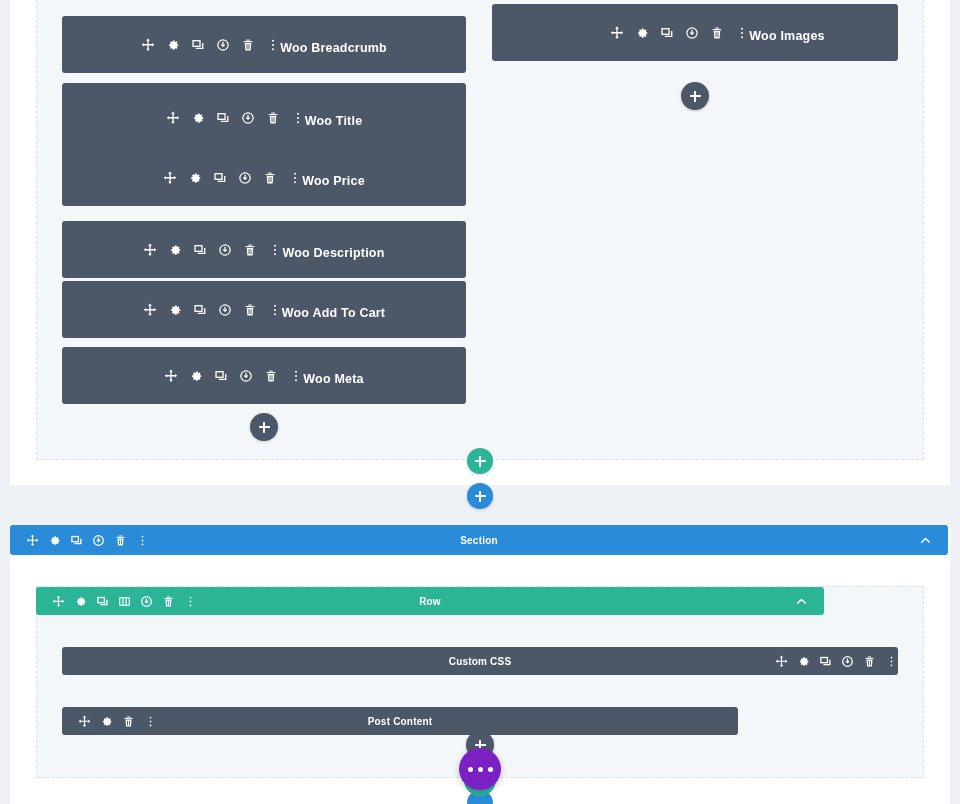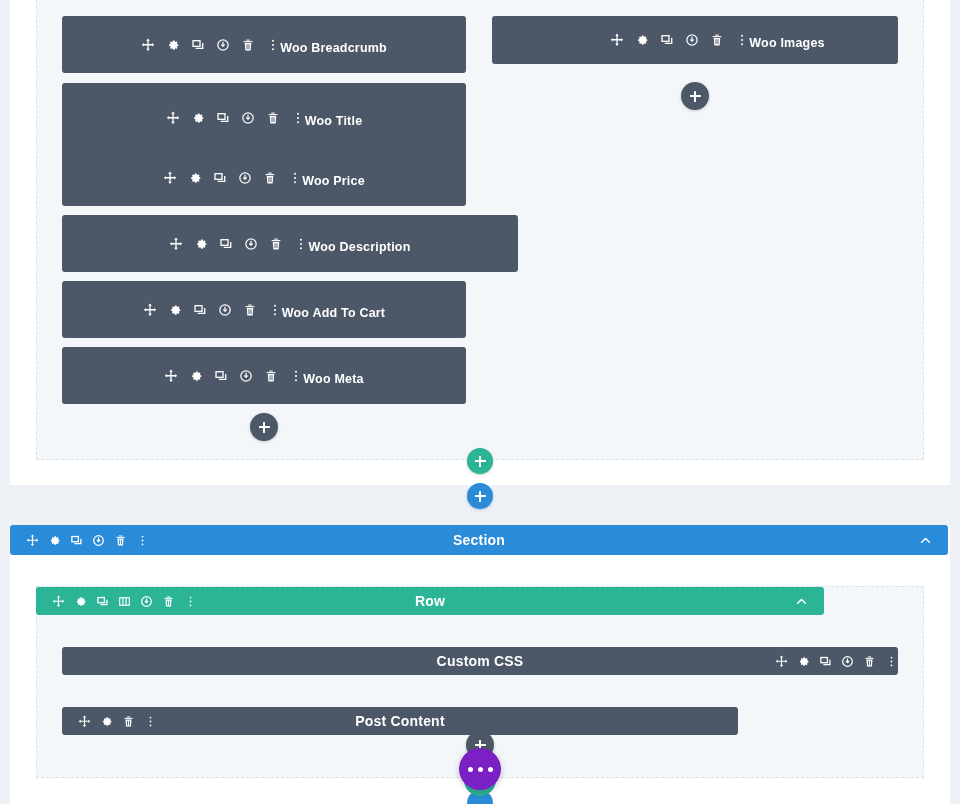--- a/index.html
+++ b/index.html
@@ -55,21 +55,21 @@
     gap: 9px;
     padding-left: 16px;
     flex: 0 0 auto;
   }
 
   .bar-title {
     position: absolute;
     left: 0;
     right: 0;
     text-align: center;
-    font-size: 14px;
+    font-size: 10px;
     font-weight: bold;
     letter-spacing: .2px;
     pointer-events: none;
   }
 
   .bar-collapse {
     position: absolute;
     right: 16px;
     display: flex;
     align-items: center;
@@ -328,21 +328,21 @@
           <svg viewBox="0 0 16 16" width="14" height="14" fill="currentColor">
             <circle cx="8" cy="3.2" r="1.15"></circle>
             <circle cx="8" cy="8" r="1.15"></circle>
             <circle cx="8" cy="12.8" r="1.15"></circle>
           </svg>
         </span>
     </div>
     <span class="module-label">Woo Price</span>
   </div>
 
-  <div class="module-card" style="left:62px;top:215px;width:456px;height:57px;">
+  <div class="module-card" style="left:62px;top:221px;width:404px;height:57px;">
     <div class="module-icons">
       <span class="ic">
           <svg viewBox="0 0 16 16" width="14" height="14" fill="currentColor">
             <path d="M8 0.6 5.9 3h1.35v3.95H3.3V5.6L0.9 7.7 3.3 9.8V8.45h3.95v3.95H5.9L8 14.8l2.1-2.4H8.75V8.45h3.95V9.8l2.4-2.1-2.4-2.1v1.35H8.75V3h1.35Z"></path>
           </svg>
         </span>
       <span class="ic">
           <svg viewBox="0 0 16 16" width="14" height="14" fill="currentColor">
             <path d="M8 5.4a2.6 2.6 0 1 0 0 5.2 2.6 2.6 0 0 0 0-5.2Zm0 3.9A1.3 1.3 0 1 1 8 6.7a1.3 1.3 0 0 1 0 2.6Z"></path>
             <path d="M14 7.1h-1.1a4.9 4.9 0 0 0-.5-1.2l.8-.8-1.3-1.4-.8.8a4.9 4.9 0 0 0-1.2-.5V2.8H7.9v1.2a4.9 4.9 0 0 0-1.2.5l-.8-.8-1.4 1.4.8.8a4.9 4.9 0 0 0-.5 1.2H3.6v2h1.2a4.9 4.9 0 0 0 .5 1.2l-.8.8 1.4 1.4.8-.8a4.9 4.9 0 0 0 1.2.5v1.1h2v-1.1a4.9 4.9 0 0 0 1.2-.5l.8.8 1.3-1.4-.8-.8a4.9 4.9 0 0 0 .5-1.2H14Z"></path>
@@ -464,21 +464,21 @@
           </svg>
         </span>
     </div>
     <span class="module-label">Woo Meta</span>
   </div>
 
   <div class="fab fab-module" style="left:250px;top:413px;">
     <span class="plus"></span>
   </div>
 
-  <div class="module-card" style="left:492px;top:16px;width:406px;height:48px;padding-left:45px;">
+  <div class="module-card" style="left:492px;top:4px;width:406px;height:57px;padding-left:45px;">
     <div class="module-icons">
       <span class="ic">
           <svg viewBox="0 0 16 16" width="14" height="14" fill="currentColor">
             <path d="M8 0.6 5.9 3h1.35v3.95H3.3V5.6L0.9 7.7 3.3 9.8V8.45h3.95v3.95H5.9L8 14.8l2.1-2.4H8.75V8.45h3.95V9.8l2.4-2.1-2.4-2.1v1.35H8.75V3h1.35Z"></path>
           </svg>
         </span>
       <span class="ic">
           <svg viewBox="0 0 16 16" width="14" height="14" fill="currentColor">
             <path d="M8 5.4a2.6 2.6 0 1 0 0 5.2 2.6 2.6 0 0 0 0-5.2Zm0 3.9A1.3 1.3 0 1 1 8 6.7a1.3 1.3 0 0 1 0 2.6Z"></path>
             <path d="M14 7.1h-1.1a4.9 4.9 0 0 0-.5-1.2l.8-.8-1.3-1.4-.8.8a4.9 4.9 0 0 0-1.2-.5V2.8H7.9v1.2a4.9 4.9 0 0 0-1.2.5l-.8-.8-1.4 1.4.8.8a4.9 4.9 0 0 0-.5 1.2H3.6v2h1.2a4.9 4.9 0 0 0 .5 1.2l-.8.8 1.4 1.4.8-.8a4.9 4.9 0 0 0 1.2.5v1.1h2v-1.1a4.9 4.9 0 0 0 1.2-.5l.8.8 1.3-1.4-.8-.8a4.9 4.9 0 0 0 .5-1.2H14Z"></path>

